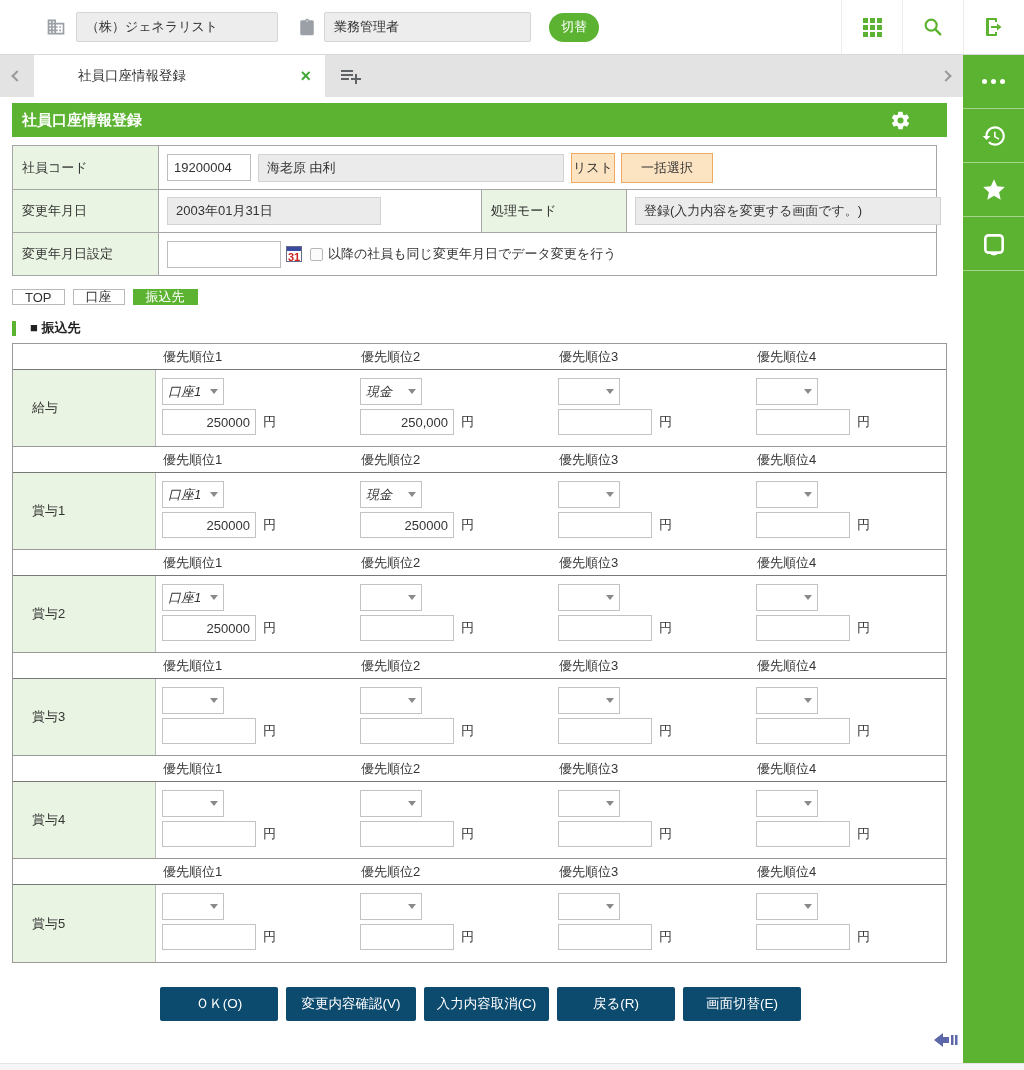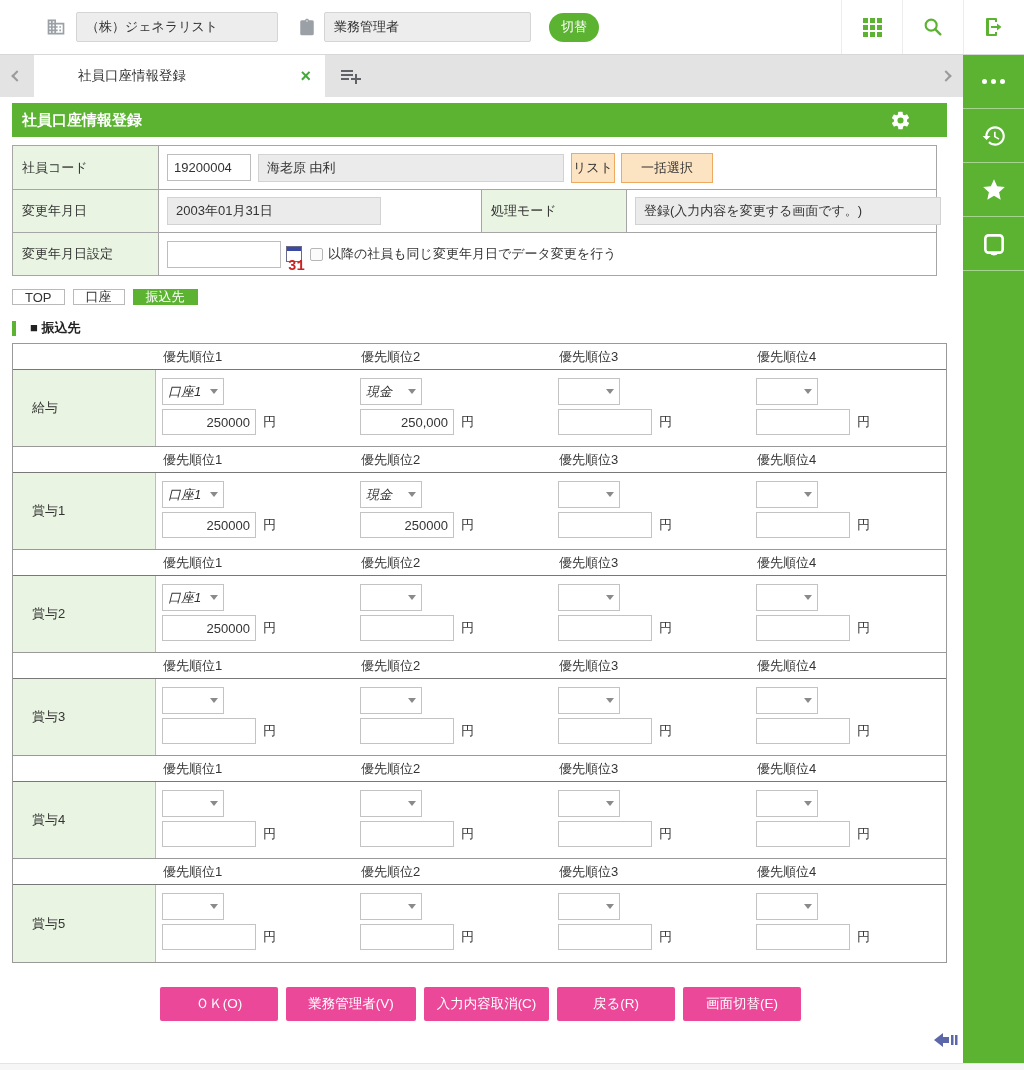--- a/index.html
+++ b/index.html
@@ -50,21 +50,21 @@
   .btn-peach { background:#fce3c1; border:1px solid #f0aa60; font-size:13px; color:#333; height:30px; font-family:inherit; cursor:pointer; }
   .btn-list { width:44px; margin-left:7px; }
   .btn-bulk { width:92px; margin-left:6px; }
   .fcell-mid { width:322px; flex:none; display:flex; align-items:center; padding-left:8px; }
   .ro.date { width:214px; }
   .flabel.second { border-left:none; }
   .ro.mode { width:306px; margin-left:8px; }
   .inp.dateset { width:114px; margin-left:0; }
   .cal-icon { width:16px; height:16px; margin-left:5px; border:1px solid #6a6a8a; background:#fff; position:relative; flex:none; cursor:pointer; }
   .cal-icon .bar { position:absolute; top:0; left:0; right:0; height:4px; background:#3a4aa0; }
-  .cal-icon .num { position:absolute; top:12px; left:1px; font-size:14px; font-weight:bold; color:#c22; line-height:1;font-family:Liberation Mono, monospace; }
+  .cal-icon .num { position:absolute; top:5px; left:1px; font-size:11px; font-weight:bold; color:#c22; line-height:1; }
   .chk { width:13px; height:13px; border:1px solid #b7b7b7; background:#fbfbfb; border-radius:2px; margin-left:8px; flex:none; cursor:pointer; }
   .chk-label { margin-left:5px; font-size:13px; color:#333; }
 
   
   .sec-tabs { margin-top:13px; display:flex; gap:8px; }
   .sec-tab { height:16px; padding:0 12px; background:#fff; border:1px solid #b9b9b9; font-size:13px; color:#333; display:flex; align-items:center; cursor:pointer; }
   .sec-tab.active { background:#5bb331; border-color:#5bb331; color:#fff; }
   .sec-title { margin-top:14px; display:flex; align-items:center;gap:8px; }
   .sec-bar { width:4px; height:15px; background:#5bb331; margin-right:6px; }
   .sec-text { font-size:13px; font-weight:bold; color:#222; }
@@ -79,21 +79,21 @@
   .tlabel { width:143px; flex:none; background:#e9f5e2; border-right:1px solid #bdbdbd; display:flex; align-items:center; padding-left:19px; font-size:13px; color:#333; }
   .tcell { width:198px; flex:none; padding:8px 0 0 6px; }
   .sel { width:62px; height:27px; border:1px solid #c3c3c3; background:#fff; display:flex; align-items:center; justify-content:space-between; font-size:13px; color:#333; padding:0 5px; cursor:pointer;font-style:italic; }
   .sel .arrow { width:0; height:0; border-left:4px solid transparent; border-right:4px solid transparent; border-top:5px solid #8a8a8a; }
   .amt-row { margin-top:4px; display:flex; align-items:center; }
   .amount { width:94px; height:26px; border:1px solid #c3c3c3; font-size:13px; text-align:right; padding:0 5px; color:#333; font-family:inherit; background:#fff; }
   .yen { margin-left:7px; font-size:13px; color:#333; }
 
   
   .footer { margin-top:24px; display:flex; gap:8px; padding-left:148px; }
-  .btn-orange { height:34px; background:#ec4899; color:#fff; border:none; font-size:13.5px; border-radius:2px; font-family:inherit; cursor:pointer; }
+  .btn-orange { height:34px; background:#0c4a6e; color:#fff; border:none; font-size:13.5px; border-radius:2px; font-family:inherit; cursor:pointer; }
   .footer .btn-orange:nth-child(1){ width:118px; }
   .footer .btn-orange:nth-child(2){ width:130px; }
   .footer .btn-orange:nth-child(3){ width:125px; }
   .footer .btn-orange:nth-child(4){ width:118px; }
   .footer .btn-orange:nth-child(5){ width:118px; }
 
   
   .sidebar { position:absolute; right:0; top:55px; width:61px; height:1008px; background:#5bb331; }
   .side-cell { height:54px; display:flex; align-items:center; justify-content:center; border-bottom:1px solid rgba(255,255,255,0.45); cursor:pointer; }
   .dots { display:flex; gap:4px; }
@@ -545,21 +545,21 @@
                 <input class="amount" style="">
                 <span class="yen">円</span>
               </div>
       </div>
     </div>
   </div>
 </div>
 
     <div class="footer">
       <button class="btn-orange">ＯＫ(O)</button>
-      <button class="btn-orange">業務管理者(V)</button>
+      <button class="btn-orange">変更内容確認(V)</button>
       <button class="btn-orange">入力内容取消(C)</button>
       <button class="btn-orange">戻る(R)</button>
       <button class="btn-orange">画面切替(E)</button>
     </div>
   </div>
 
   <div class="sidebar">
     <div class="side-cell">
       <span class="dots">
           <span></span>

